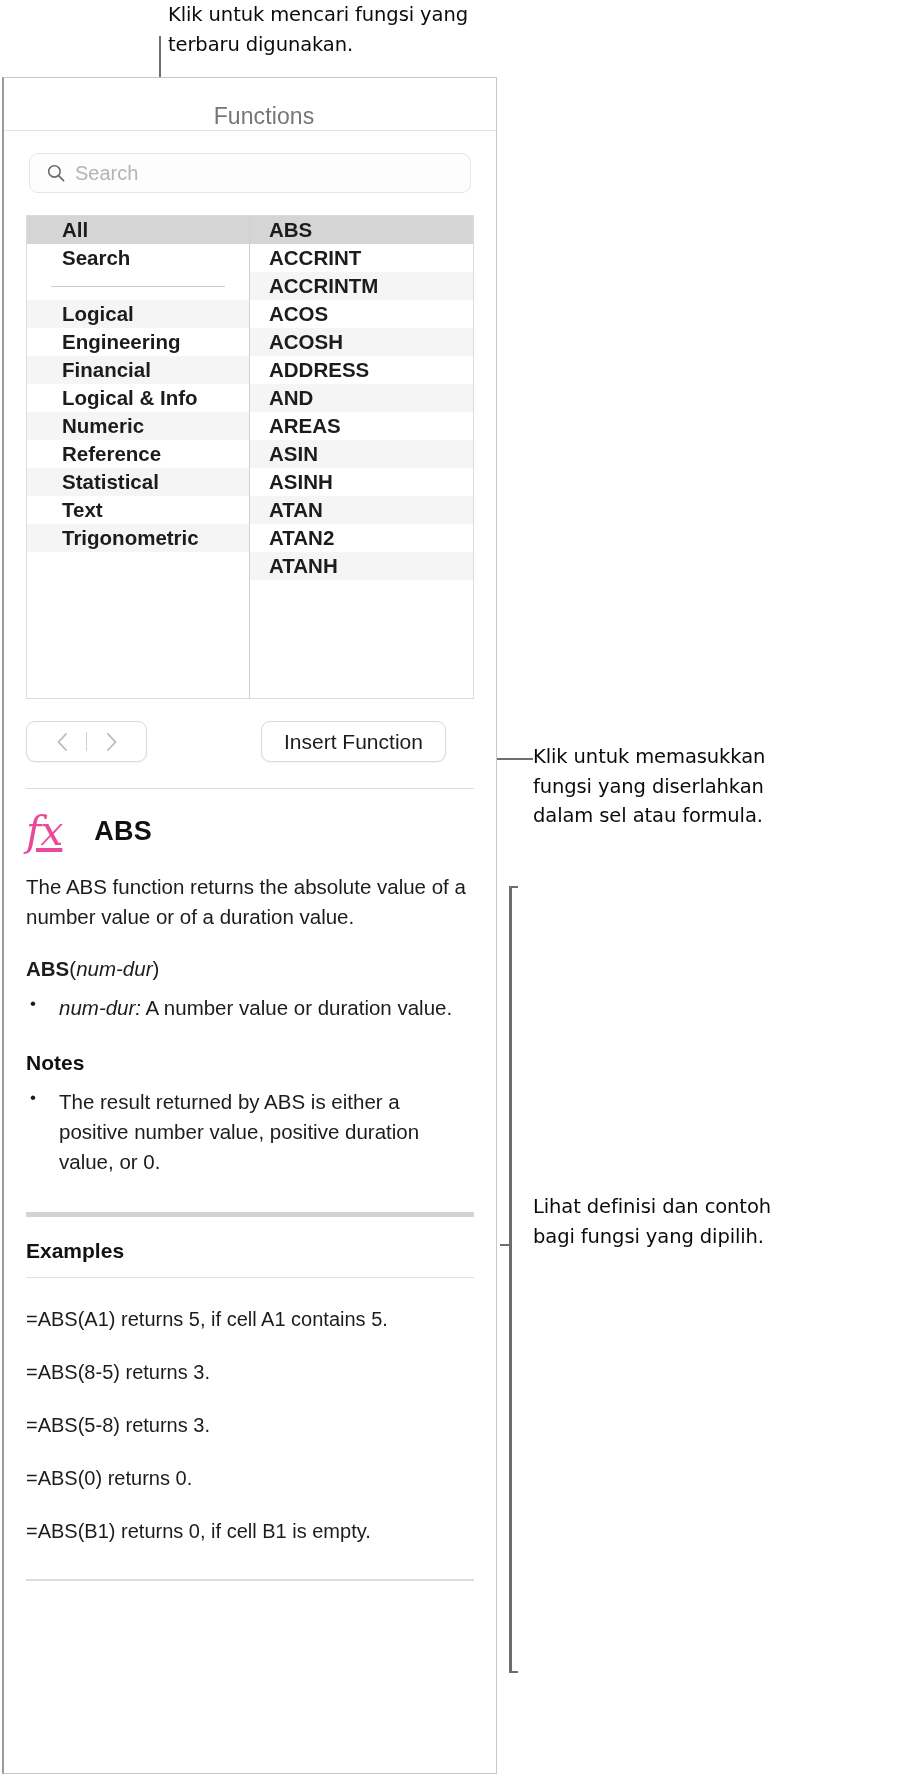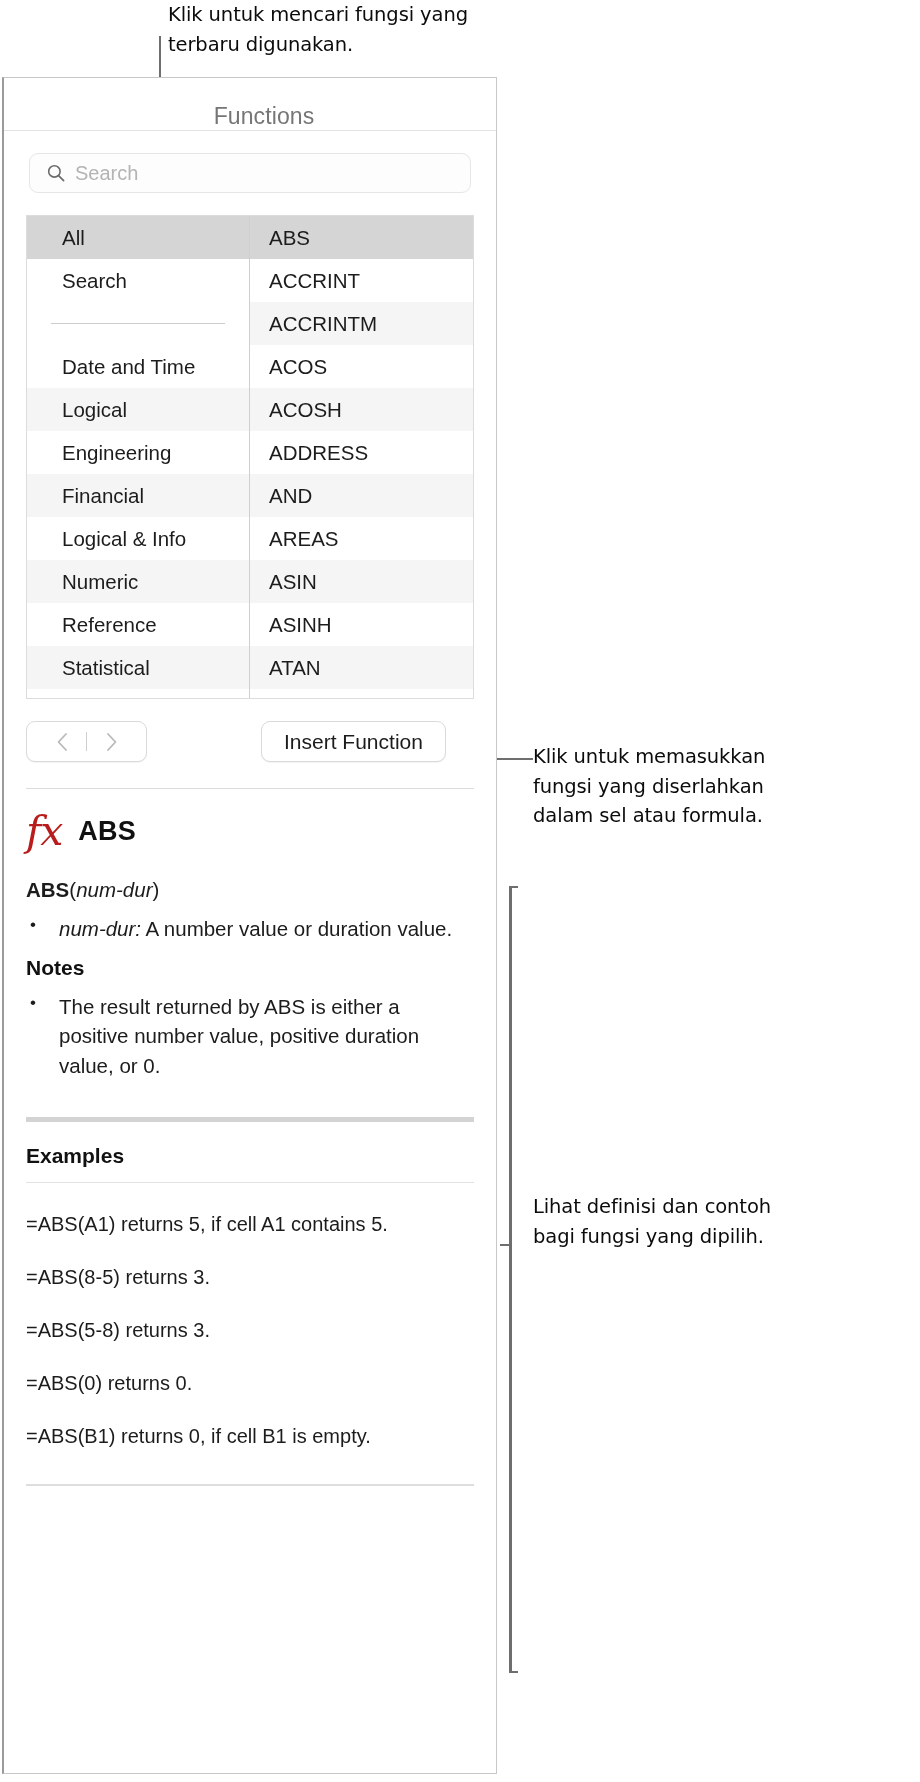--- a/index.html
+++ b/index.html
@@ -162,27 +162,28 @@
     overflow: hidden;
   }
   #category-col {
     width: 50%;
     border-right: 1px solid #cfcfcf;
   }
   #function-col {
     width: 50%;
   }
   .row {
-    height: 43px;
+    height: 28px;
     display: flex;
     align-items: center;
     font-size: 20.5px;
     color: #1c1c1c;
     box-sizing: border-box;
     white-space: nowrap;
+    font-weight: bold;
   }
   #category-col .row { padding-left: 35px; }
   #function-col .row { padding-left: 19px; }
   .row.zebra { background: #f5f5f5; }
   .row.selected { background: #d5d5d5; }
   .row.separator {
     justify-content: center;
     padding: 0 !important;
   }
   .row.separator .sep-line {
@@ -248,24 +249,25 @@
   }
   #detail-header {
     display: flex;
     align-items: center;
     margin-top: 22px;
   }
   #fx-icon {
     font-family: "DejaVu Serif", serif;
     font-style: italic;
     font-size: 41px;
-    color: #b91c1c;
+    color: #ec4899;
     line-height: 1;
-    margin-right: 16px;
+    margin-right: 32px;
     letter-spacing: -1px;
+    text-decoration: underline;
   }
   #detail-function-name {
     font-size: 27px;
     font-weight: bold;
     color: #111;
     letter-spacing: 0.2px;
   }
   #detail-description {
     font-size: 20.5px;
     line-height: 1.45;
@@ -299,21 +301,21 @@
     left: 4px;
     top: -1px;
     font-size: 17px;
     color: #1c1c1c;
   }
   ul.bullets li .arg { font-style: italic; }
 
   .section-title {
     font-size: 21px;
     font-weight: bold;
-    margin-top: 12px;
+    margin-top: 28px;
     color: #111;
   }
 
   #examples-divider {
     height: 5px;
     background: #d3d3d3;
     margin: 36px 0 0 0;
   }
   #examples-rule {
     height: 1px;
@@ -361,21 +363,20 @@
     </div>
   </div>
 
   <div id="list-area">
     <div class="list-col" id="category-col">
         <div class="row selected">All</div>
         <div class="row">Search</div>
         <div class="row separator">
           <div class="sep-line"></div>
         </div>
-        <div class="row">Date and Time</div>
         <div class="row zebra">Logical</div>
         <div class="row">Engineering</div>
         <div class="row zebra">Financial</div>
         <div class="row">Logical &amp; Info</div>
         <div class="row zebra">Numeric</div>
         <div class="row">Reference</div>
         <div class="row zebra">Statistical</div>
         <div class="row">Text</div>
         <div class="row zebra">Trigonometric</div>
       </div>
@@ -414,20 +415,21 @@
   </div>
 
   <div id="detail-pane">
     <div id="detail-top-rule"></div>
 
     <div id="detail-header">
       <div id="fx-icon">fx</div>
       <div id="detail-function-name">ABS</div>
     </div>
 
+    <div id="detail-description">The ABS function returns the absolute value of a number value or of a duration value.</div>
 
     <div class="syntax-line">
       <span class="fn">ABS</span><span>(</span><span class="arg">num-dur</span><span>)</span>
     </div>
 
     <ul class="bullets" id="argument-list">
         <li><span class="arg">num-dur:</span><span> A number value or duration value.</span></li>
       </ul>
 
     <div class="section-title">Notes</div>

